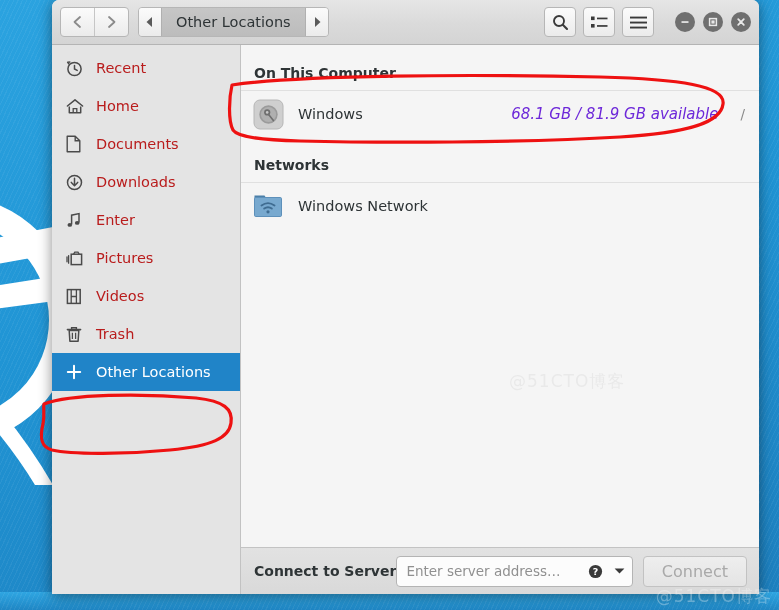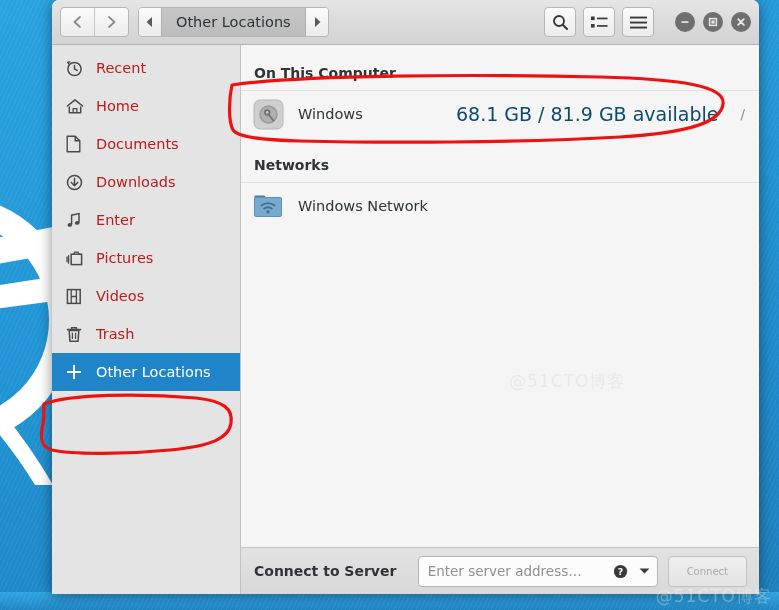--- a/index.html
+++ b/index.html
@@ -218,23 +218,24 @@
   }
   .row .row-icon { flex: 0 0 36px; display: flex; align-items: center; }
   .row .row-name {
     font-size: 14.5px;
     color: #2e3436;
     margin-left: 9px;
     white-space: nowrap;
   }
   .row .row-spacer { flex: 1 1 auto; }
   .row .row-size {
-    font-size: 19px;
-    color: #0c4a6e;
+    font-size: 15px;
+    color: #6d28d9;
     white-space: nowrap;
+    font-style: italic;
   }
   .row .row-mount {
     font-size: 13.5px;
     color: #8a8a8a;
     margin-left: 22px;
     white-space: nowrap;
   }
 
   
   #watermark {
@@ -303,21 +304,21 @@
   }
   #server-input::placeholder { color: #909090; }
 
   #connect-btn {
     height: 31px;
     margin-left: 10px;
     padding: 0 18px;
     border: 1px solid #c2c2c2;
     border-radius: 4px;
     background: linear-gradient(180deg,#eeeeee 0%, #e4e4e4 100%);
-    font-size: 10px;
+    font-size: 16px;
     color: #a9a9a9;
     font-family: "DejaVu Sans", "Liberation Sans", sans-serif;
     display: flex;
     align-items: center;
     justify-content: center;
     box-sizing: border-box;
     cursor: default;
   }
 
   

